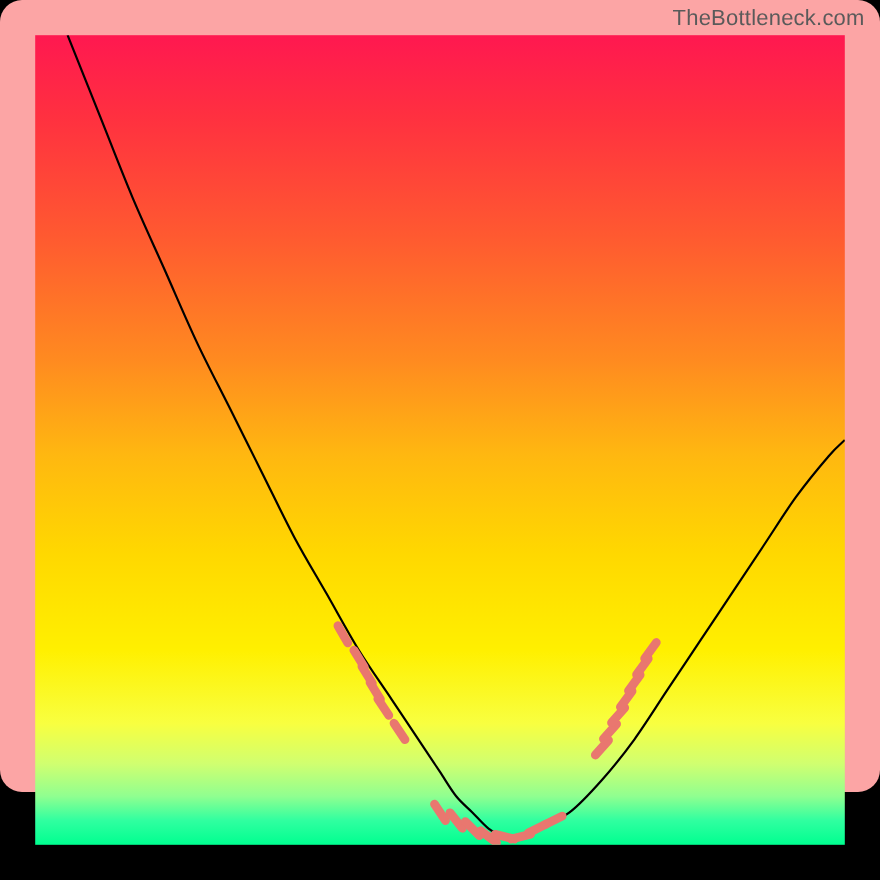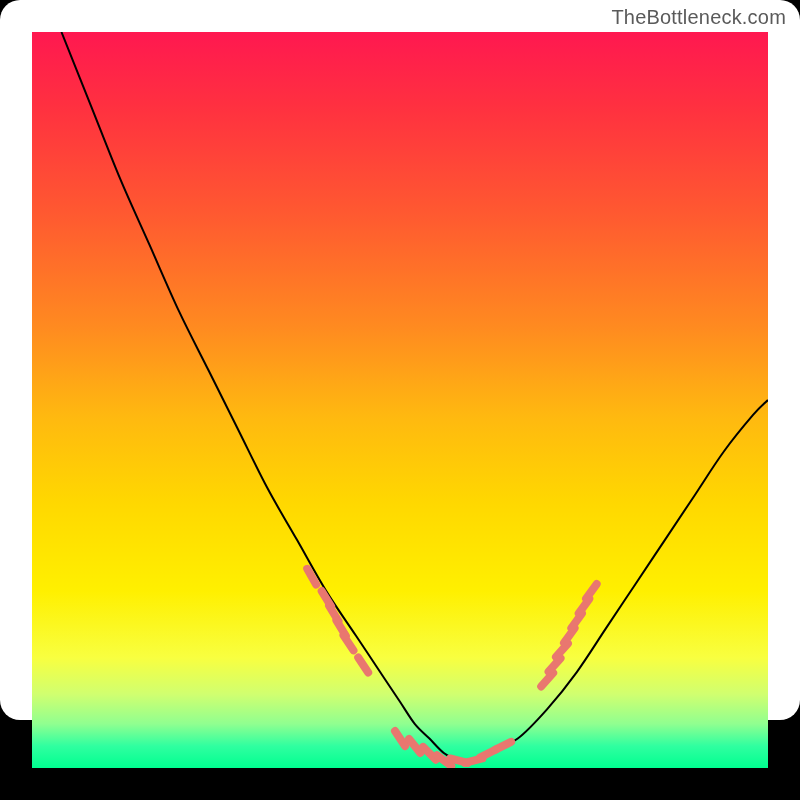--- a/index.html
+++ b/index.html
@@ -10,21 +10,21 @@
     background: #000;
     overflow: hidden;
     font-family: Arial, Helvetica, sans-serif;
   }
   .frame {
     position: absolute;
     top: 0;
     left: 0;
     width: 800px;
     height: 720px;
-    background: #ffffff;
+    background: #fca5a5;
     border-radius: 20px;
   }
   .plot-area {
     position: absolute;
     top: 32px;
     left: 32px;
     width: 736px;
     height: 736px;
     background: linear-gradient(to bottom,
       #ff1a4d 0%,

